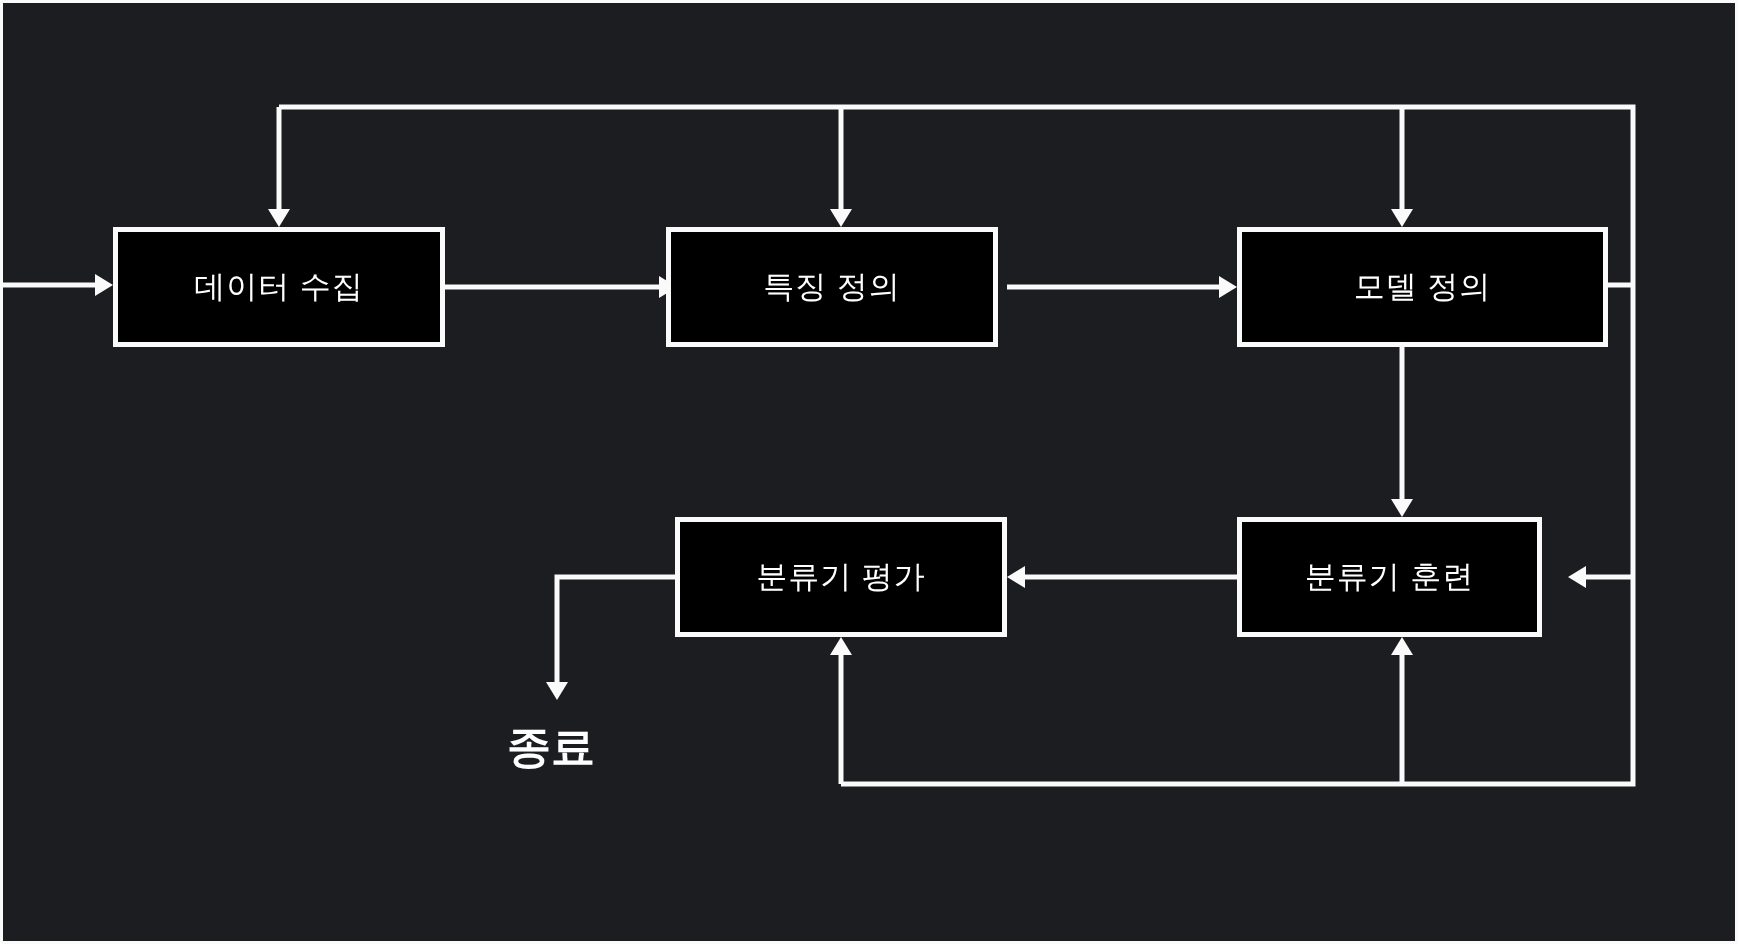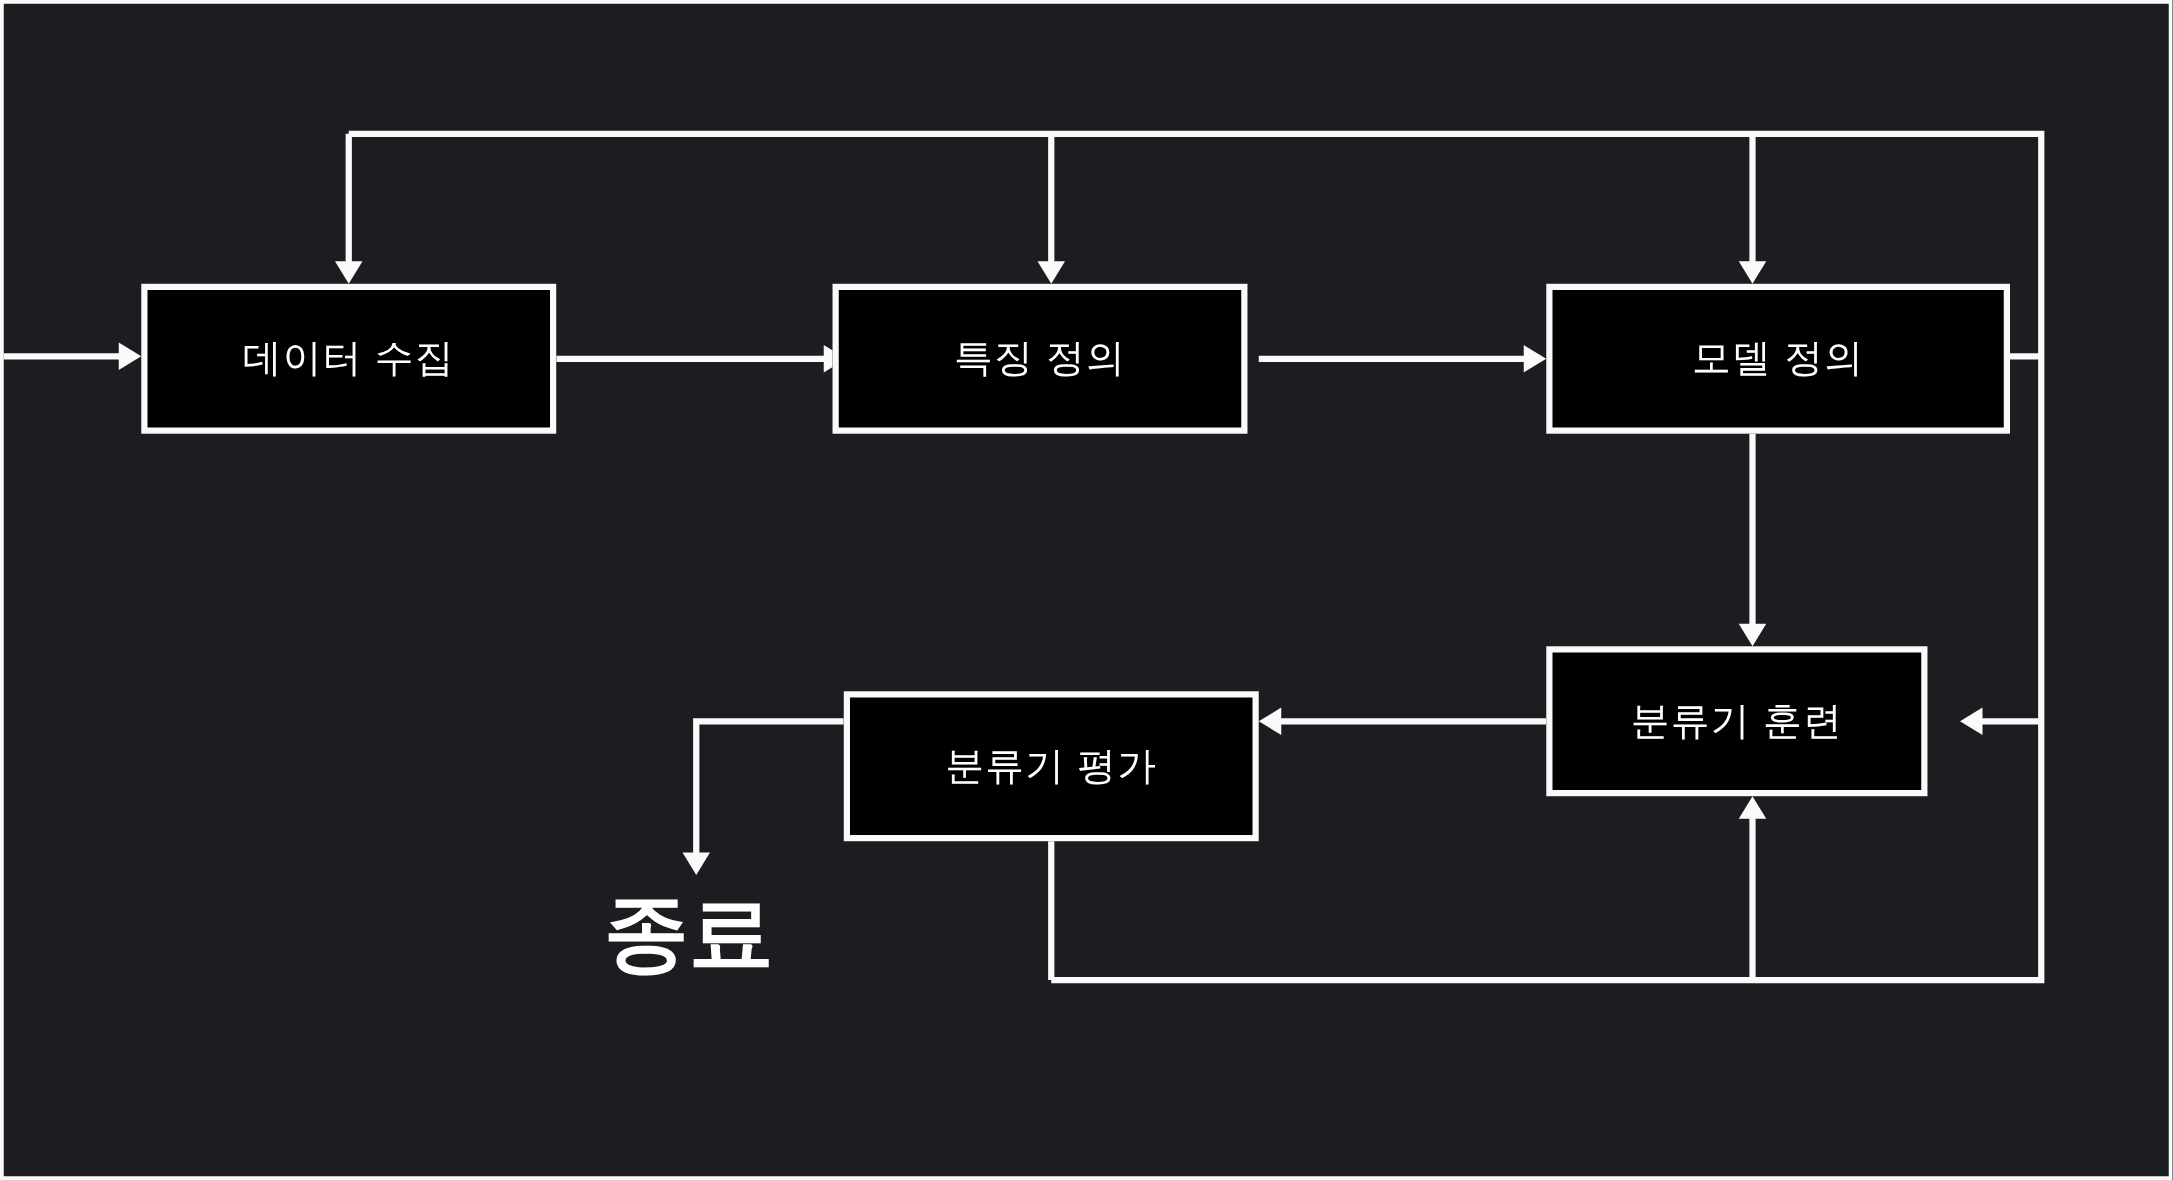--- a/index.html
+++ b/index.html
@@ -54,28 +54,28 @@
     color: var(--text);
     font-size: 31px;
     font-weight: 400;
     letter-spacing: 1px;
     white-space: nowrap;
   }
   .node-data-collection      { left: 113px;  top: 227px; }
   .node-feature-definition   { left: 666px;  top: 227px; }
   .node-model-definition     { left: 1237px; top: 227px; width: 371px; }
   .node-classifier-training  { left: 1237px; top: 517px; width: 305px; }
-  .node-classifier-evaluation{ left: 675px;  top: 517px; margin-top: 36px; }
+  .node-classifier-evaluation{ left: 675px;  top: 517px; }
   .end-label {
     position: absolute;
     left: 551px;
     top: 747px;
     transform: translate(-50%, -50%);
     color: var(--text);
-    font-size: 68px;
+    font-size: 44px;
     font-weight: 600;
     white-space: nowrap;
   }
 </style>
 </head>
 <body>
 
 <div class="frame"></div>
 
 <svg class="connectors" viewBox="0 0 1738 944" xmlns="http://www.w3.org/2000/svg">

